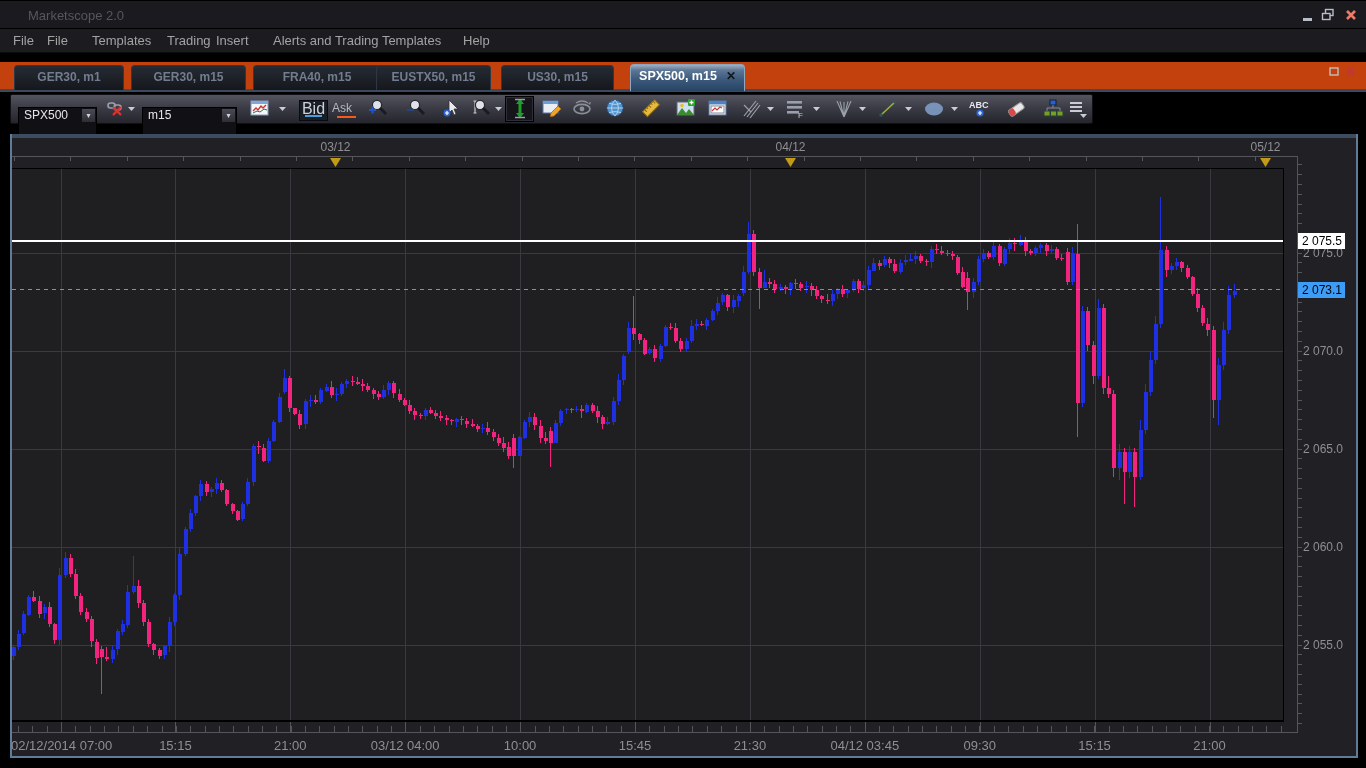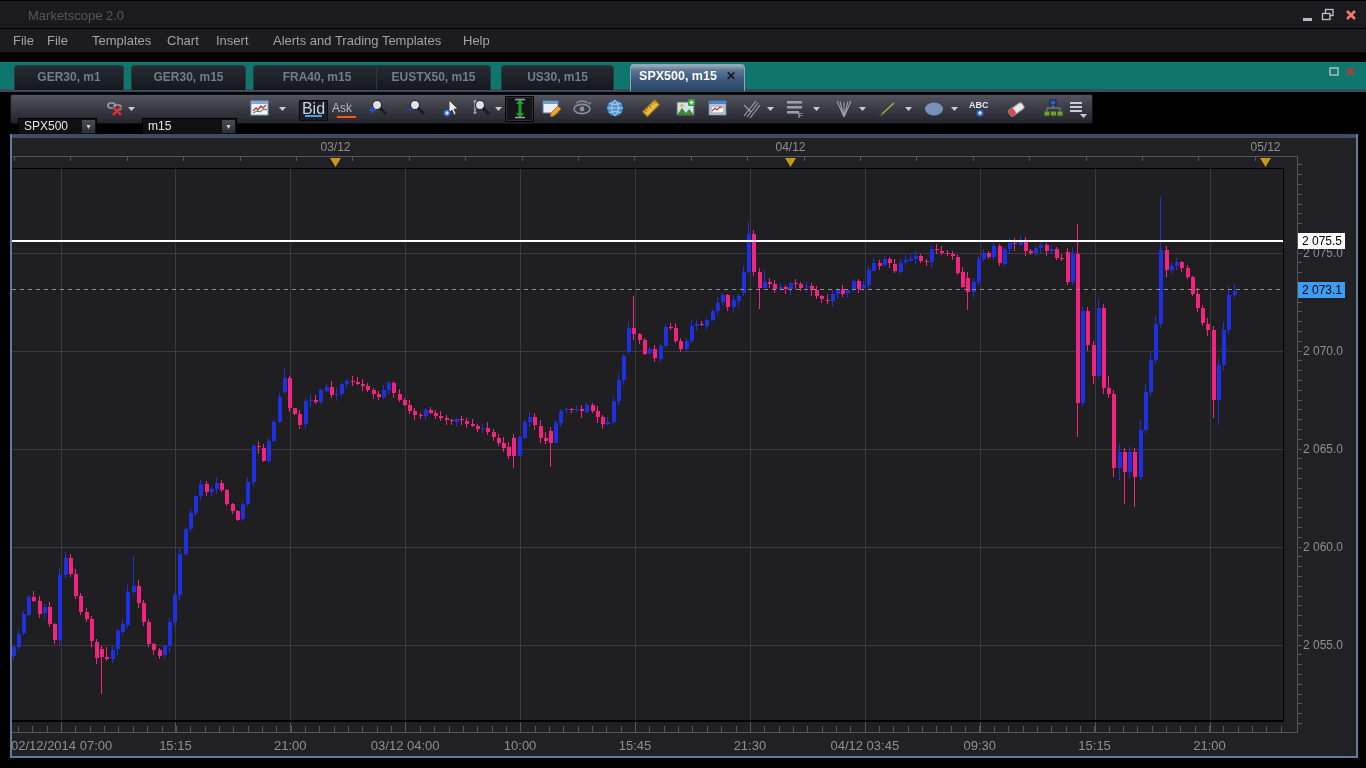--- a/index.html
+++ b/index.html
@@ -1,33 +1,33 @@
 <!DOCTYPE html>
 <html><head><meta charset="utf-8"><style>
 * { margin:0; padding:0; box-sizing:border-box; }
 html,body { width:1366px; height:768px; background:#000; overflow:hidden;
   font-family:"Liberation Sans", sans-serif; }
 #titlebar { position:absolute; left:0; top:1px; width:1366px; height:27px;
   background:#1a1a1f;text-align:right; }
 #titlebar .t { position:absolute; left:28px; top:7px; font-size:13px; color:#56565e; }
 #menubar { position:absolute; left:0; top:29px; width:1366px; height:24px;
   background:#1b1b20; font-size:13px; color:#a3a3a3; border-bottom:1px solid #0c0c0e;}
-#tabstrip { position:absolute; left:0; top:62px; width:1366px; height:28px; background:#0f766e;padding-left:28px; }
+#tabstrip { position:absolute; left:0; top:62px; width:1366px; height:28px; background:#c2410c;padding-left:28px; }
 #tabstrip .blueline { position:absolute; left:0; top:27px; width:1366px; height:3px; background:#3b4a5e; }
 .tab { position:absolute; top:3px; height:25px; background:linear-gradient(#262b34,#15171c);
   border:1px solid #2f3742; border-bottom:none; border-radius:4px 4px 0 0;
   color:#727d8e; font-size:12px; font-weight:bold; text-align:center; line-height:23px; }
 .tab.active { background:linear-gradient(#7d94ae,#45618044 45%,#2b4766);
   background:linear-gradient(#a0aec0 0%,#5d7795 20%,#3c5a7d 55%,#294463 100%);
   border-color:#8fa6c0; color:#fff; top:2px; height:27px; font-size:12.5px; }
 .tab .tx { color:#14161a; margin-left:9px; font-size:12px; }
 #toolbar { position:absolute; left:10px; top:94px; width:1083px; height:30px;
   background:linear-gradient(#54545e,#3c3c46 45%,#25252d);
   border:1px solid #101016; border-radius:2px; }
-.combo { position:absolute; top:23px; height:29px; background:#101015; border:1px solid #000;
+.combo { position:absolute; top:12px; height:29px; background:#101015; border:1px solid #000;
   box-shadow:0 1px 0 #55555f; color:#e6e6ec; font-size:12px; padding-left:5px; line-height:15px; }
 .combo .ar { position:absolute; right:1px; top:1px; width:13px; height:13px;
   background:linear-gradient(#4a4a54,#2e2e36); color:#cfd2da; font-size:8px;
   text-align:center; line-height:13px; }
 .bid { position:absolute; left:288px; top:5px; width:29px; height:21px; background:#181d26;
   border:1px solid #0a0a10; color:#ccd0d8; font-size:16px; text-align:center; line-height:16px; }
 .bid u, .ask u { position:absolute; left:5px; right:5px; bottom:3px; height:2px; text-decoration:none; display:block; }
 .ask { position:absolute; left:321px; top:5px; width:29px; height:21px;
   color:#b4b8c0; font-size:12px; line-height:16px; }
 #chart { position:absolute; left:0; top:130px; }
@@ -42,21 +42,21 @@
         <rect x="24.5" y="4.5" width="7.5" height="6"></rect>
         <rect x="21.5" y="8.5" width="7.5" height="6" fill="#1a1a1f"></rect>
       </g>
 <path d="M46,6 l8,8 M54,6 l-8,8" stroke="#ef7a68" stroke-width="2.6"></path>
 </svg>
   </div>
 <div id="menubar">
     <span style="position:absolute;left:13px;top:4px">File</span>
     <span style="position:absolute;left:47px;top:4px">File</span>
     <span style="position:absolute;left:92px;top:4px">Templates</span>
-    <span style="position:absolute;left:167px;top:4px">Chart</span>
+    <span style="position:absolute;left:167px;top:4px">Trading</span>
     <span style="position:absolute;left:216px;top:4px">Insert</span>
     <span style="position:absolute;left:273px;top:4px">Alerts and Trading Templates</span>
     <span style="position:absolute;left:463px;top:4px">Help</span>
   </div>
 <div id="tabstrip">
     <div class="blueline"></div>
 <div class="tab" style="left:14px;width:110px">GER30, m1</div>
 <div class="tab" style="left:131px;width:115px">GER30, m15</div>
 <div class="tab" style="left:253px;width:128px">FRA40, m15</div>
 <div class="tab" style="left:376px;width:115px">EUSTX50, m15</div>

